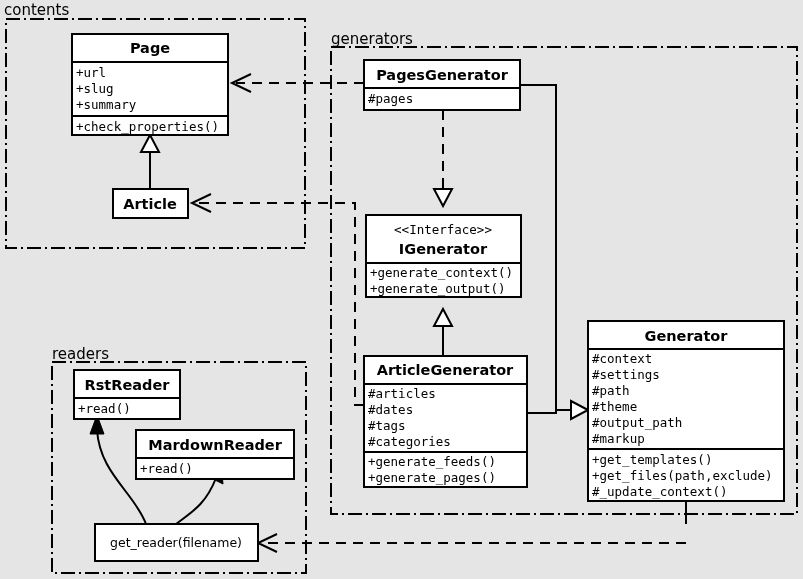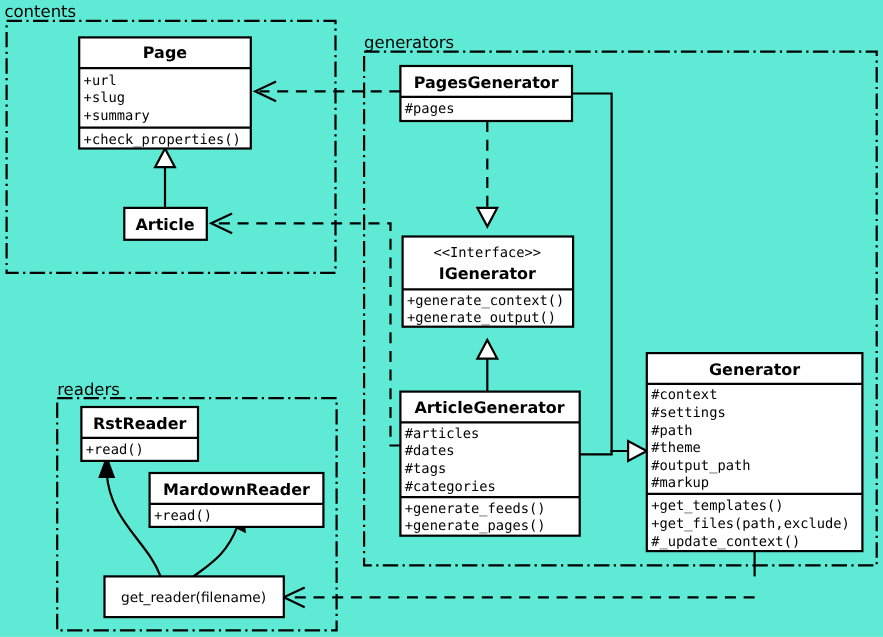--- a/index.html
+++ b/index.html
@@ -4,21 +4,21 @@
 <style>
   html, body {
     margin: 0;
     padding: 0;
     background: #ffffff;
   }
   #diagram-root {
     position: relative;
     width: 803px;
     height: 579px;
-    background: #5eead4;
+    background: #e5e5e5;
     font-family: "DejaVu Sans", sans-serif;
     overflow: hidden;
   }
   svg.uml-canvas {
     display: block;
     width: 803px;
     height: 579px;
   }
   .pkg-label {
     font-family: "DejaVu Sans", sans-serif;

